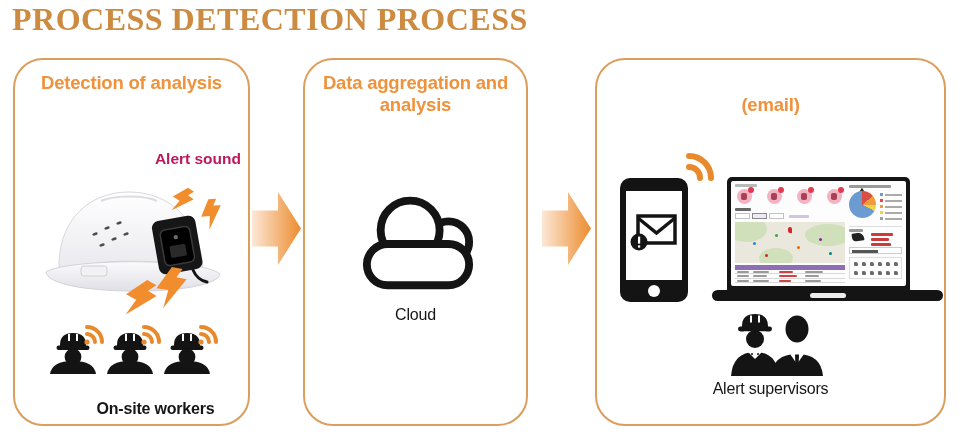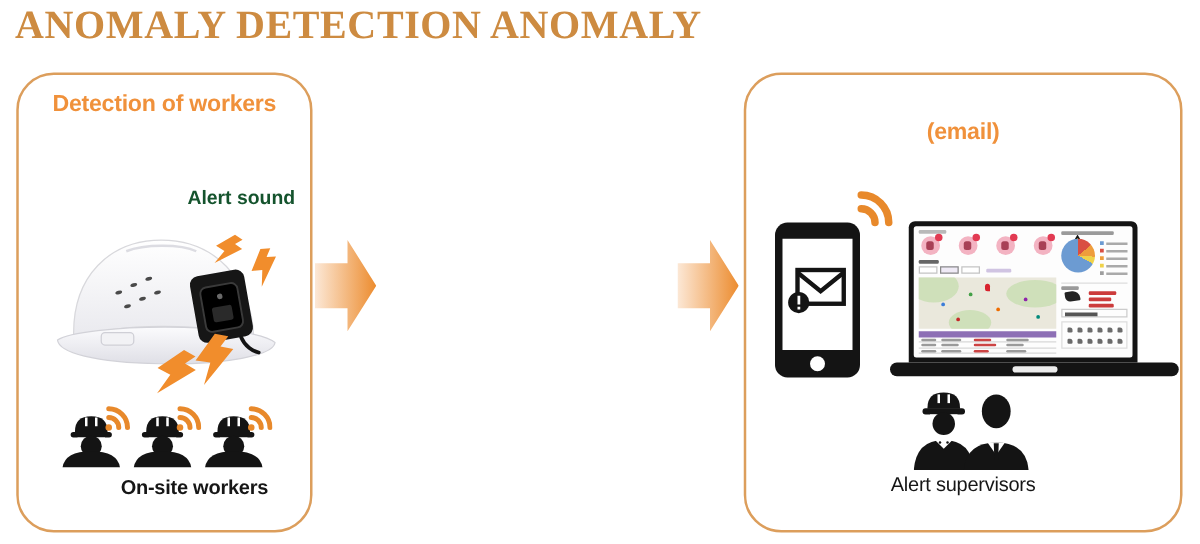--- a/index.html
+++ b/index.html
@@ -27,22 +27,22 @@
     text-align:center; color:#f0913b;
     font-size:18.5px; font-weight:600; line-height:22px; letter-spacing:-0.2px;
   }
 
   .caption {
     position:absolute; left:0; width:100%; text-align:center;
     color:#161616; font-size:16px; font-weight:600; letter-spacing:-0.2px;
   }
 
   .alert-sound-label {
-    position:absolute; left:118px; top:90px; width:120px;
-    text-align:center; color:#14532d; font-size:15.5px; font-weight:600;
+    position:absolute; left:106px; top:90px; width:120px;
+    text-align:right; color:#be185d; font-size:15.5px; font-weight:600;
   }
 
   .helmet-wrap { position:absolute; left:28px; top:110px; width:180px; height:148px; }
 
   .workers-row { position:absolute; left:34px; top:264px; width:170px; display:flex; gap:2px; }
 
   .arrow { position:absolute; top:192px; width:49px; height:73px; }
   .arrow-1 { left:252px; }
   .arrow-2 { left:542px; }
 
@@ -104,24 +104,24 @@
   .d-weather { position:absolute; left:118px; top:76px; width:53px; height:22px; border:0.5px solid #ddd; }
   .d-wcell { position:absolute; width:4px; height:4px; background:#6b6b6b; border-radius:1px 2px 1px 1px; }
 
   .supervisors-wrap { position:absolute; left:134px; top:252px; width:92px; height:64px; }
 </style>
 </head>
 <body>
 
 <div class="stage">
 
-  <div class="main-title">ANOMALY DETECTION ANOMALY</div>
+  <div class="main-title">PROCESS DETECTION PROCESS</div>
 
   <div class="panel panel-1">
-    <div class="panel-heading">Detection of workers</div>
+    <div class="panel-heading">Detection of analysis</div>
 
     <div class="alert-sound-label">Alert sound</div>
 
     <div class="helmet-wrap">
       <svg width="180" height="148" viewBox="0 0 180 148">
         <defs>
           <linearGradient id="helmG" x1="0" y1="0" x2="0" y2="1">
             <stop offset="0" stop-color="#ffffff"></stop>
               <stop offset="1" stop-color="#e9e9ee"></stop>
           </linearGradient>
@@ -210,33 +210,49 @@
           <path d="M1,50 Q3,37 24,37 Q45,37 47,50 Z"></path>
         </g>
         <g stroke="#e8892b" fill="none" stroke-width="4" stroke-linecap="round">
           <path d="M38,10 A8,8 0 0 1 46,18"></path>
           <path d="M38,3 A15,15 0 0 1 53,18"></path>
         </g>
         <circle cx="38" cy="18" r="2.6" fill="#e8892b"></circle>
       </svg>
     </div>
 
-    <div class="caption" style="top:322px;padding-left:48px;">On-site workers</div>
+    <div class="caption" style="top:340px;padding-left:48px;">On-site workers</div>
   </div>
 
   <svg class="arrow arrow-1" viewBox="0 0 49 73">
     <defs>
       <linearGradient id="arrG1" x1="0" y1="0" x2="1" y2="0">
         <stop offset="0" stop-color="#fce8d6"></stop>
           <stop offset="1" stop-color="#ec8c2f"></stop>
       </linearGradient>
     </defs>
     <path d="M0,18.5 L26,18.5 L26,0 L49,36.5 L26,73 L26,54.5 L0,54.5 Z" fill="url(#arrG1)"></path>
   </svg>
 
+  <div class="panel panel-2">
+    <div class="panel-heading">
+      <span>Data aggregation and</span><br>
+      <span>analysis</span>
+    </div>
+
+    <div class="cloud-wrap">
+      <svg width="118" height="102" viewBox="0 0 120 102">
+        <circle cx="91" cy="52" r="21" fill="#fff" stroke="#141414" stroke-width="8"></circle>
+        <circle cx="52" cy="40" r="30" fill="#fff" stroke="#141414" stroke-width="8"></circle>
+        <rect x="8" y="54" width="104" height="42" rx="21" fill="#fff" stroke="#141414" stroke-width="8"></rect>
+      </svg>
+    </div>
+
+    <div class="caption" style="top:246px;font-weight:500;">Cloud</div>
+  </div>
 
   <svg class="arrow arrow-2" viewBox="0 0 49 73">
     <defs>
       <linearGradient id="arrG2" x1="0" y1="0" x2="1" y2="0">
         <stop offset="0" stop-color="#fce8d6"></stop>
           <stop offset="1" stop-color="#ec8c2f"></stop>
       </linearGradient>
     </defs>
     <path d="M0,18.5 L26,18.5 L26,0 L49,36.5 L26,73 L26,54.5 L0,54.5 Z" fill="url(#arrG2)"></path>
   </svg>

